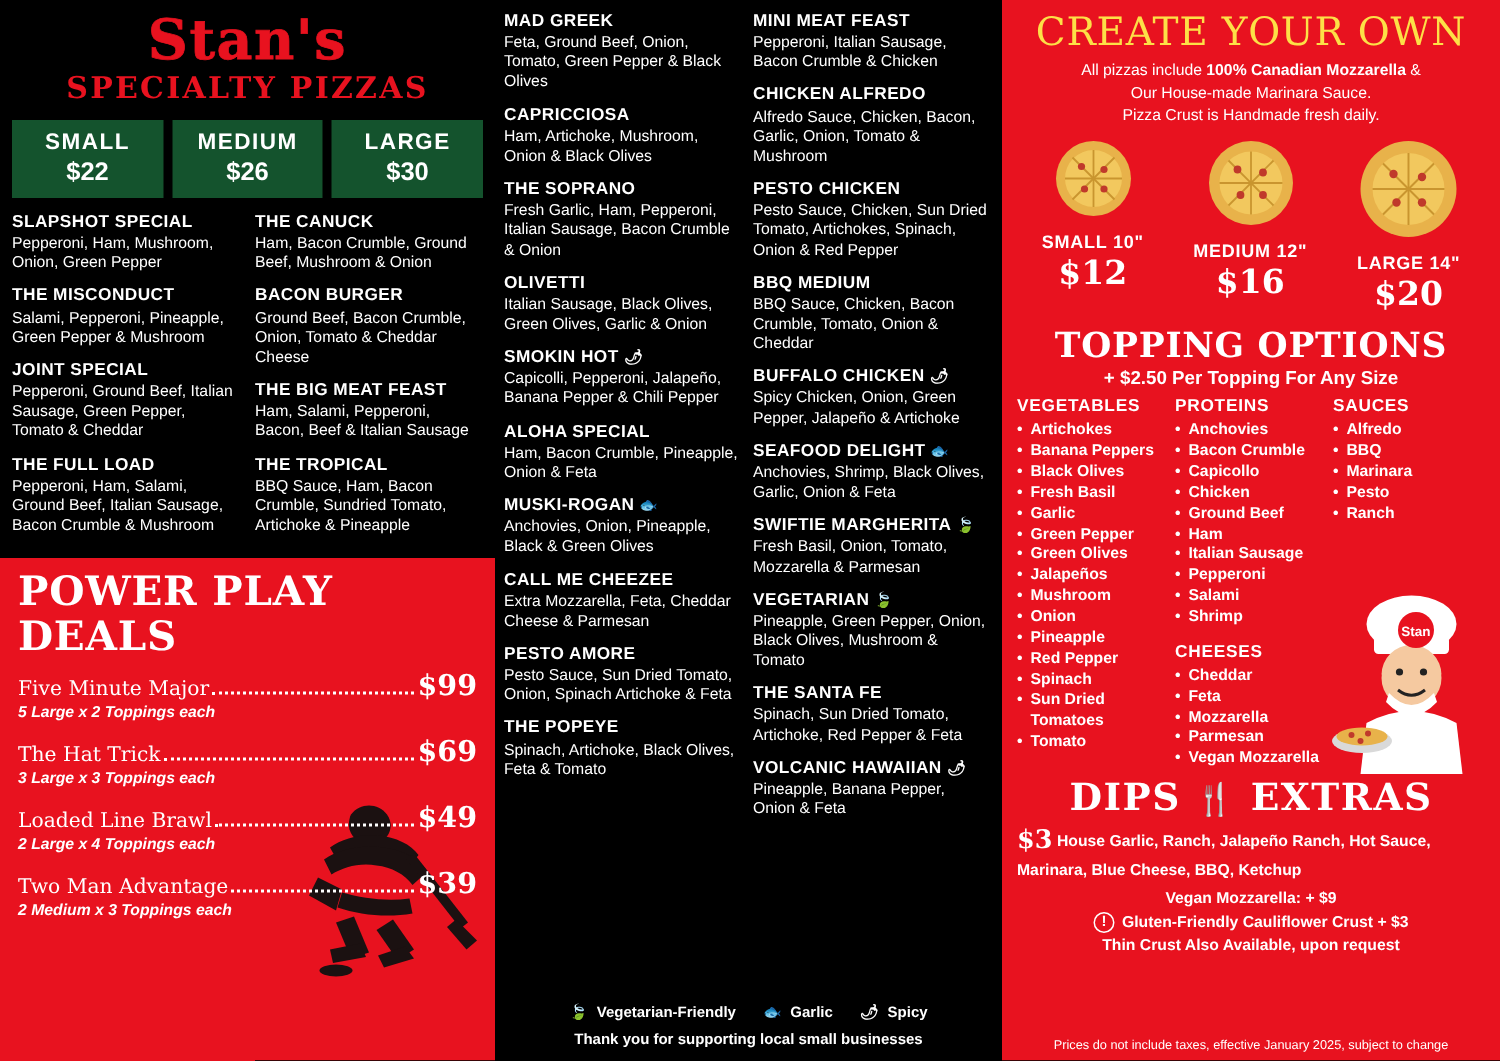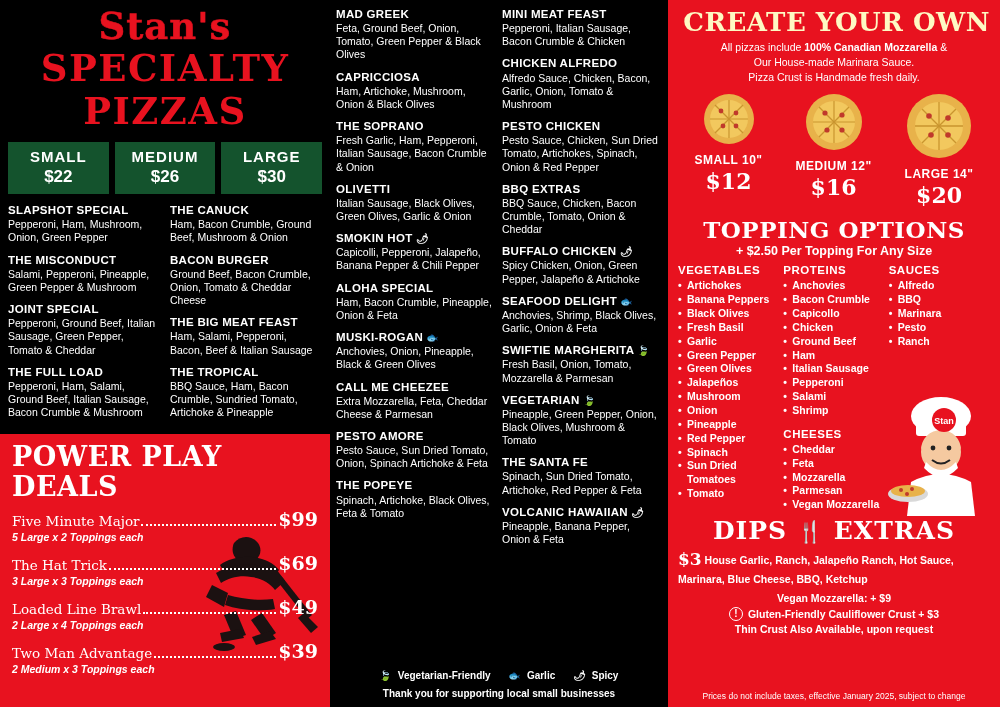--- a/index.html
+++ b/index.html
@@ -24,21 +24,21 @@
     font-weight: bold;
     font-size: 37px;
     letter-spacing: 1px;
     line-height: 1.0;
     -webkit-text-stroke: 0.5px #e8121f;
   }
   .specialty {
     color: #e8121f;
     font-family: "DejaVu Serif", serif;
     font-weight: bold;
-    font-size: 37px;
+    font-size: 20px;
     letter-spacing: 1.5px;
     line-height: 1.15;
     margin-top: 2px;
   }
   .sizes-row { display: flex; gap: 6px; padding: 10px 8px 0 8px; }
   .size-box {
     flex: 1;
     background: #14532d;
     color: #fff;
     text-align: center;
@@ -77,22 +77,22 @@
   .col-mid { width: 338px; background: #000; padding: 8px 8px 4px 6px; position: relative; }
   .mid-inner { display: flex; gap: 8px; }
   .mid-col { width: 50%; }
   .legend { position: absolute; bottom: 26px; left: 0; width: 100%; display: flex; justify-content: center; gap: 18px; color: #fff; font-size: 10px; font-weight: bold; align-items: center;}
   .legend span.lg-txt { margin-left: 3px; }
   .thanks { position: absolute; bottom: 8px; left: 0; width: 100%; text-align: center; color: #fff; font-size: 10px; font-weight: bold; }
 
   
   .col-right { width: 332px; background: #e8121f; position: relative; padding: 8px 10px 4px 10px; }
   .create-title {
-    color: #fef9c3; text-align: right;
-    font-family: "DejaVu Serif", serif; font-weight: bold;
+    color: #fde047; text-align: center;
+    font-family: "DejaVu Serif", serif; font-weight: normal;
     font-size: 26px; letter-spacing: 0.5px; line-height: 1.1;
   }
   .create-sub { color: #fff; text-align: center; font-size: 10.5px; line-height: 1.45; margin-top: 3px; }
   .create-sub b { font-weight: bold; }
 
   .pies { display: flex; justify-content: space-around; margin-top: 8px; }
   .pie-item { text-align: center; }
   .pie-label { color: #fff; font-weight: bold; font-size: 12px; margin-top: 4px; letter-spacing: 0.5px;}
   .pie-price { color: #fff; font-weight: bold; font-size: 22px; font-family: "DejaVu Serif", serif; margin-top: 1px;}
 
@@ -301,21 +301,21 @@
         </div>
         <div class="pz">
           <div class="pz-name">CHICKEN ALFREDO</div>
           <div class="pz-desc">Alfredo Sauce, Chicken, Bacon, Garlic, Onion, Tomato &amp; Mushroom</div>
         </div>
         <div class="pz">
           <div class="pz-name">PESTO CHICKEN</div>
           <div class="pz-desc">Pesto Sauce, Chicken, Sun Dried Tomato, Artichokes, Spinach, Onion &amp; Red Pepper</div>
         </div>
         <div class="pz">
-          <div class="pz-name">BBQ EXTRAS</div>
+          <div class="pz-name">BBQ MEDIUM</div>
           <div class="pz-desc">BBQ Sauce, Chicken, Bacon Crumble, Tomato, Onion &amp; Cheddar</div>
         </div>
         <div class="pz">
           <div class="pz-name">
             <span>BUFFALO CHICKEN</span>
             <span class="emoji-ic">🌶</span>
           </div>
           <div class="pz-desc">Spicy Chicken, Onion, Green Pepper, Jalapeño &amp; Artichoke</div>
         </div>
         <div class="pz">

